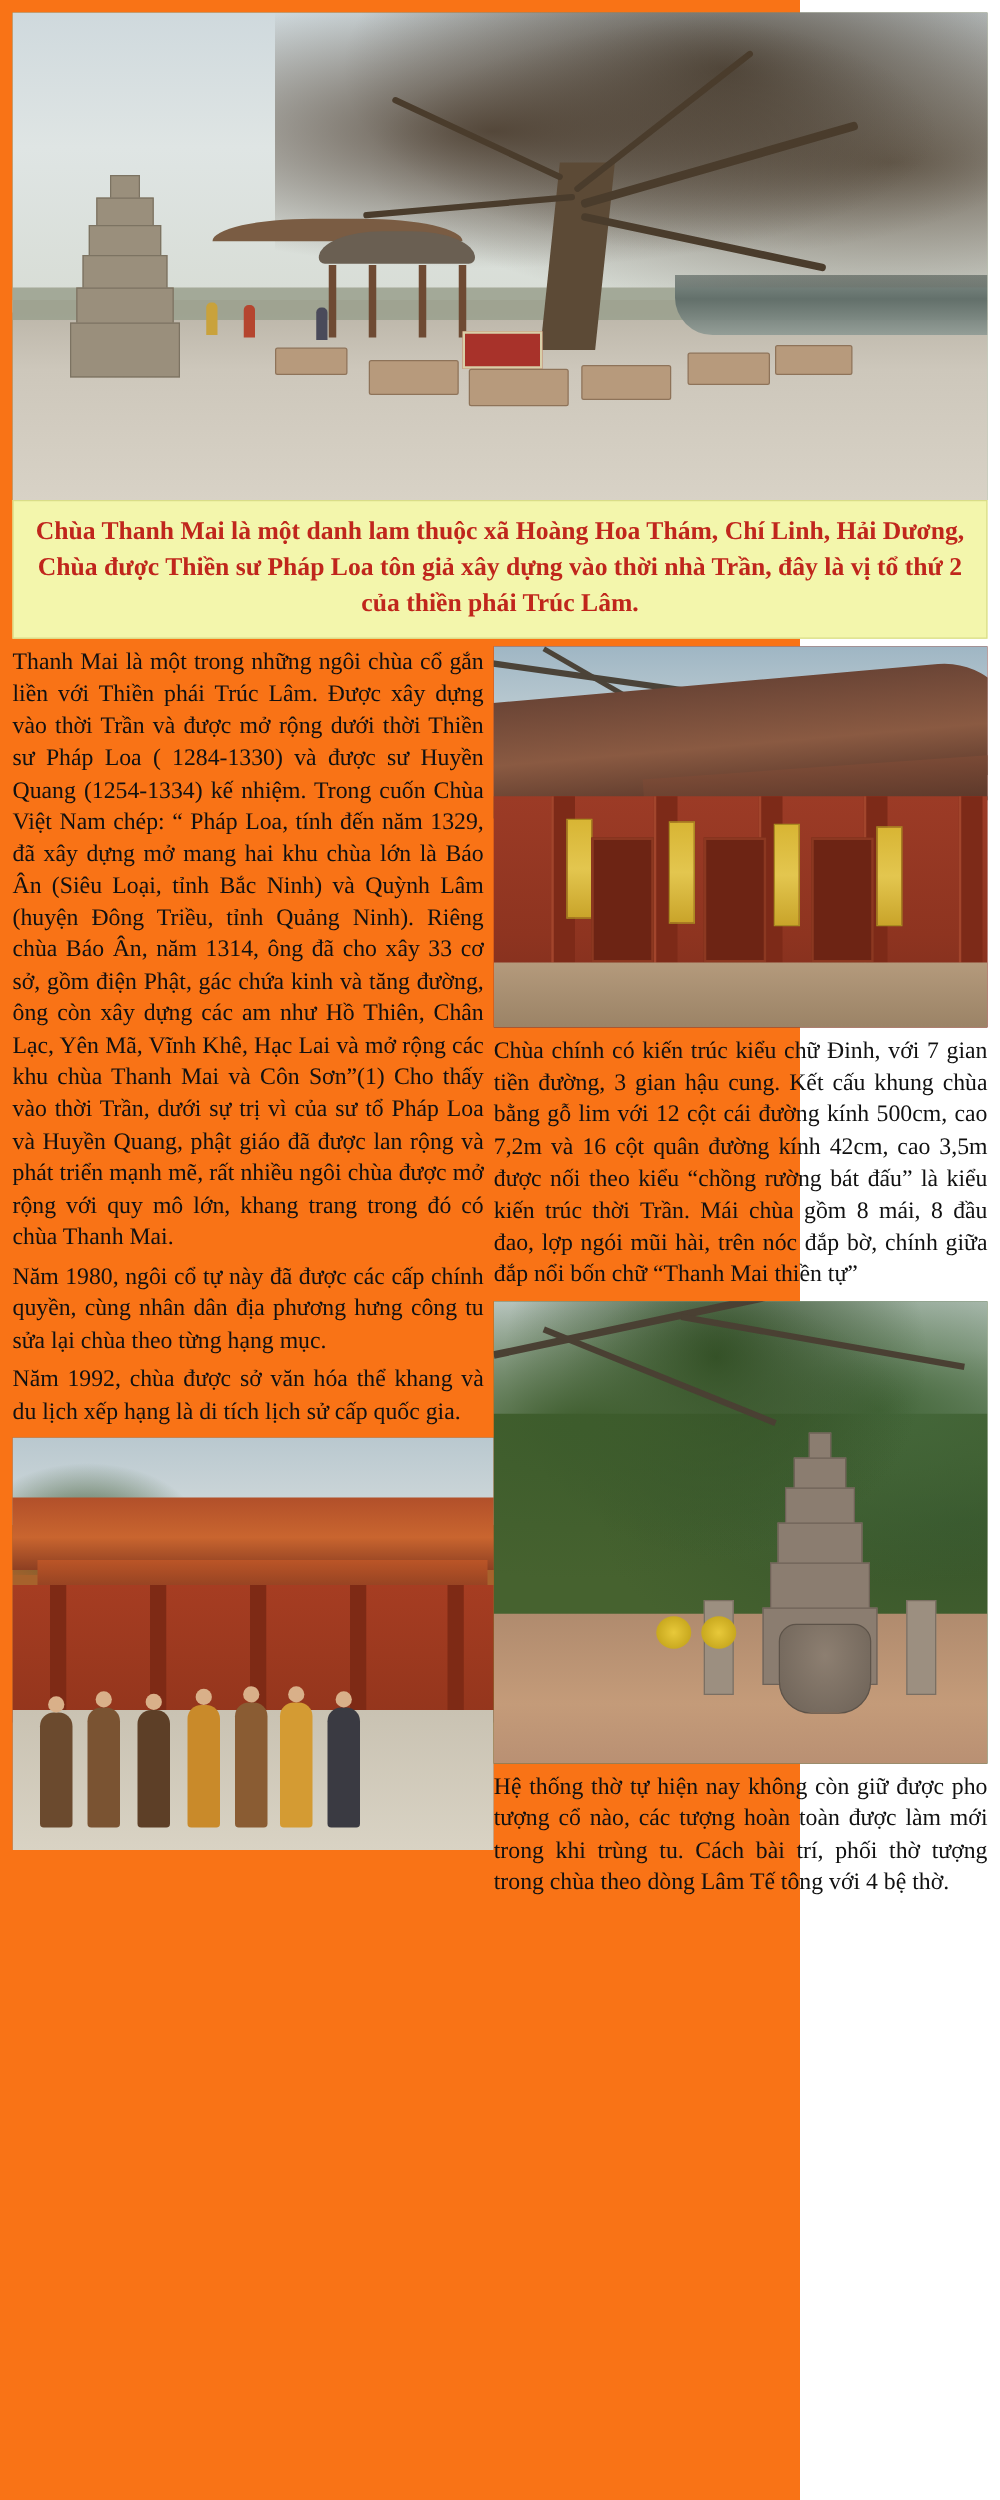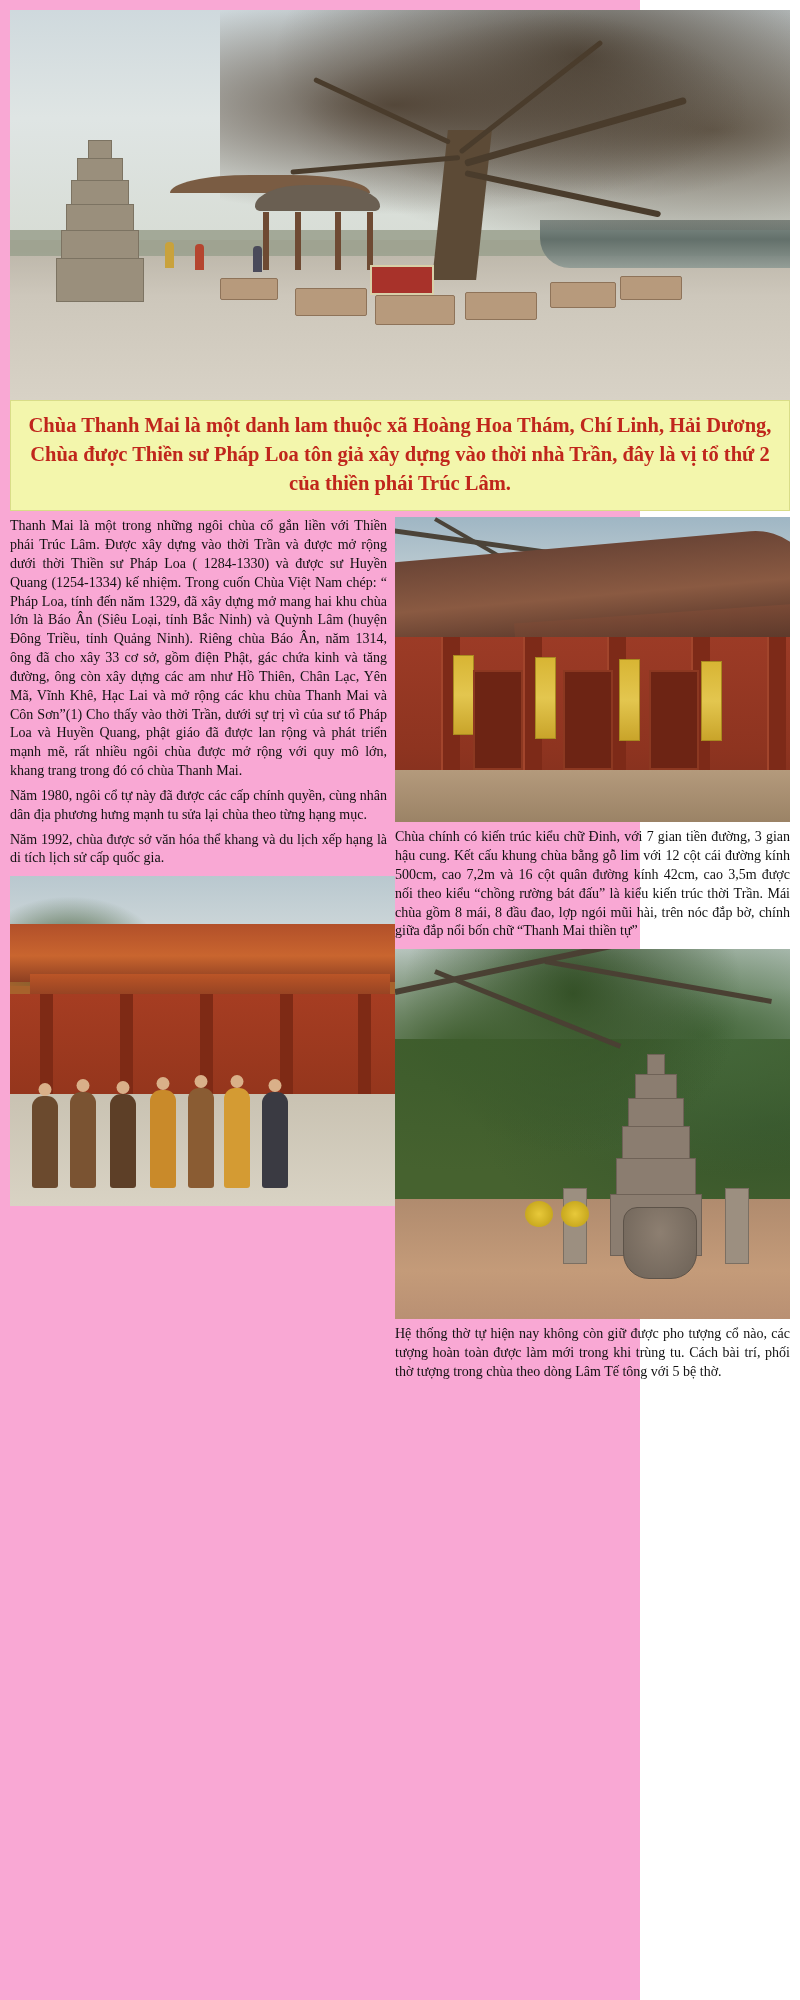--- a/index.html
+++ b/index.html
@@ -12,21 +12,21 @@
     height: 2000px;
     font-family: "Liberation Serif", serif;
     overflow: hidden;
   }
   .page {
     position: relative;
     width: 640px;
     height: 2000px;
     box-sizing: border-box;
     padding: 10px 10px 8px 10px;
-    background: #f9a8d4;
+    background: #f97316;
   }
 
   
   .hero {
     position: relative;
     width: 780px;
     height: 390px;
     overflow: hidden;
     background: #8a9a7a;
   }
@@ -178,21 +178,21 @@
   .col-left {
     width: 385px;
     padding-right: 8px;
     box-sizing: border-box;
   }
   .col-right {
     width: 395px;
     box-sizing: border-box;
   }
   .bodytext {
-    font-size: 14px;
+    font-size: 19px;
     line-height: 1.345;
     color: #111111;
     text-align: justify;
     margin: 0 0 6px 0;
     font-family: "Liberation Serif", serif;
   }
   .bodytext.last { margin-bottom: 0; }
 
   
   .photo-temple {
@@ -433,21 +433,21 @@
   </div>
 
   <div class="caption-band">
     <p>Chùa Thanh Mai là một danh lam thuộc xã Hoàng Hoa Thám, Chí Linh, Hải Dương, Chùa được Thiền sư Pháp Loa tôn giả xây dựng vào thời nhà Trần, đây là vị tổ thứ 2 của thiền phái Trúc Lâm.</p>
   </div>
 
   <div class="body-wrap">
 
     <div class="col-left">
       <p class="bodytext">Thanh Mai là một trong những ngôi chùa cổ gắn liền với Thiền phái Trúc Lâm. Được xây dựng vào thời Trần và được mở rộng dưới thời Thiền sư Pháp Loa ( 1284-1330) và được sư Huyền Quang (1254-1334) kế nhiệm. Trong cuốn Chùa Việt Nam chép: “ Pháp Loa, tính đến năm 1329, đã xây dựng mở mang hai khu chùa lớn là Báo Ân (Siêu Loại, tỉnh Bắc Ninh) và Quỳnh Lâm (huyện Đông Triều, tỉnh Quảng Ninh). Riêng chùa Báo Ân, năm 1314, ông đã cho xây 33 cơ sở, gồm điện Phật, gác chứa kinh và tăng đường, ông còn xây dựng các am như Hồ Thiên, Chân Lạc, Yên Mã, Vĩnh Khê, Hạc Lai và mở rộng các khu chùa Thanh Mai và Côn Sơn”(1) Cho thấy vào thời Trần, dưới sự trị vì của sư tổ Pháp Loa và Huyền Quang, phật giáo đã được lan rộng và phát triển mạnh mẽ, rất nhiều ngôi chùa được mở rộng với quy mô lớn, khang trang trong đó có chùa Thanh Mai.</p>
-      <p class="bodytext">Năm 1980, ngôi cổ tự này đã được các cấp chính quyền, cùng nhân dân địa phương hưng mạnh tu sửa lại chùa theo từng hạng mục.</p>
+      <p class="bodytext">Năm 1980, ngôi cổ tự này đã được các cấp chính quyền, cùng nhân dân địa phương hưng công tu sửa lại chùa theo từng hạng mục.</p>
       <p class="bodytext last">Năm 1992, chùa được sở văn hóa thể khang và du lịch xếp hạng là di tích lịch sử cấp quốc gia.</p>
 
       <div class="photo-monks">
         <div class="pm-sky"></div>
         <div class="pm-trees"></div>
         <div class="pm-roof"></div>
         <div class="pm-roof2"></div>
         <div class="pm-wall"></div>
         <div class="pm-col" style="left:30px;"></div>
         <div class="pm-col" style="left:110px;"></div>
@@ -526,16 +526,16 @@
           <div class="tier" style="top:140px;width:90px;height:60px;"></div>
         </div>
 
         <div class="pg-urn"></div>
         <div class="pg-lantern" style="left:168px;"></div>
         <div class="pg-lantern" style="left:330px;"></div>
         <div class="pg-flower" style="left:130px;"></div>
         <div class="pg-flower" style="left:166px;"></div>
       </div>
 
-      <p class="bodytext last" style="margin-top:6px;">Hệ thống thờ tự hiện nay không còn giữ được pho tượng cổ nào, các tượng hoàn toàn được làm mới trong khi trùng tu. Cách bài trí, phối thờ tượng trong chùa theo dòng Lâm Tế tông với 5 bệ thờ.</p>
+      <p class="bodytext last" style="margin-top:6px;">Hệ thống thờ tự hiện nay không còn giữ được pho tượng cổ nào, các tượng hoàn toàn được làm mới trong khi trùng tu. Cách bài trí, phối thờ tượng trong chùa theo dòng Lâm Tế tông với 4 bệ thờ.</p>
     </div>
   </div>
 </div>
 
 </body></html>

